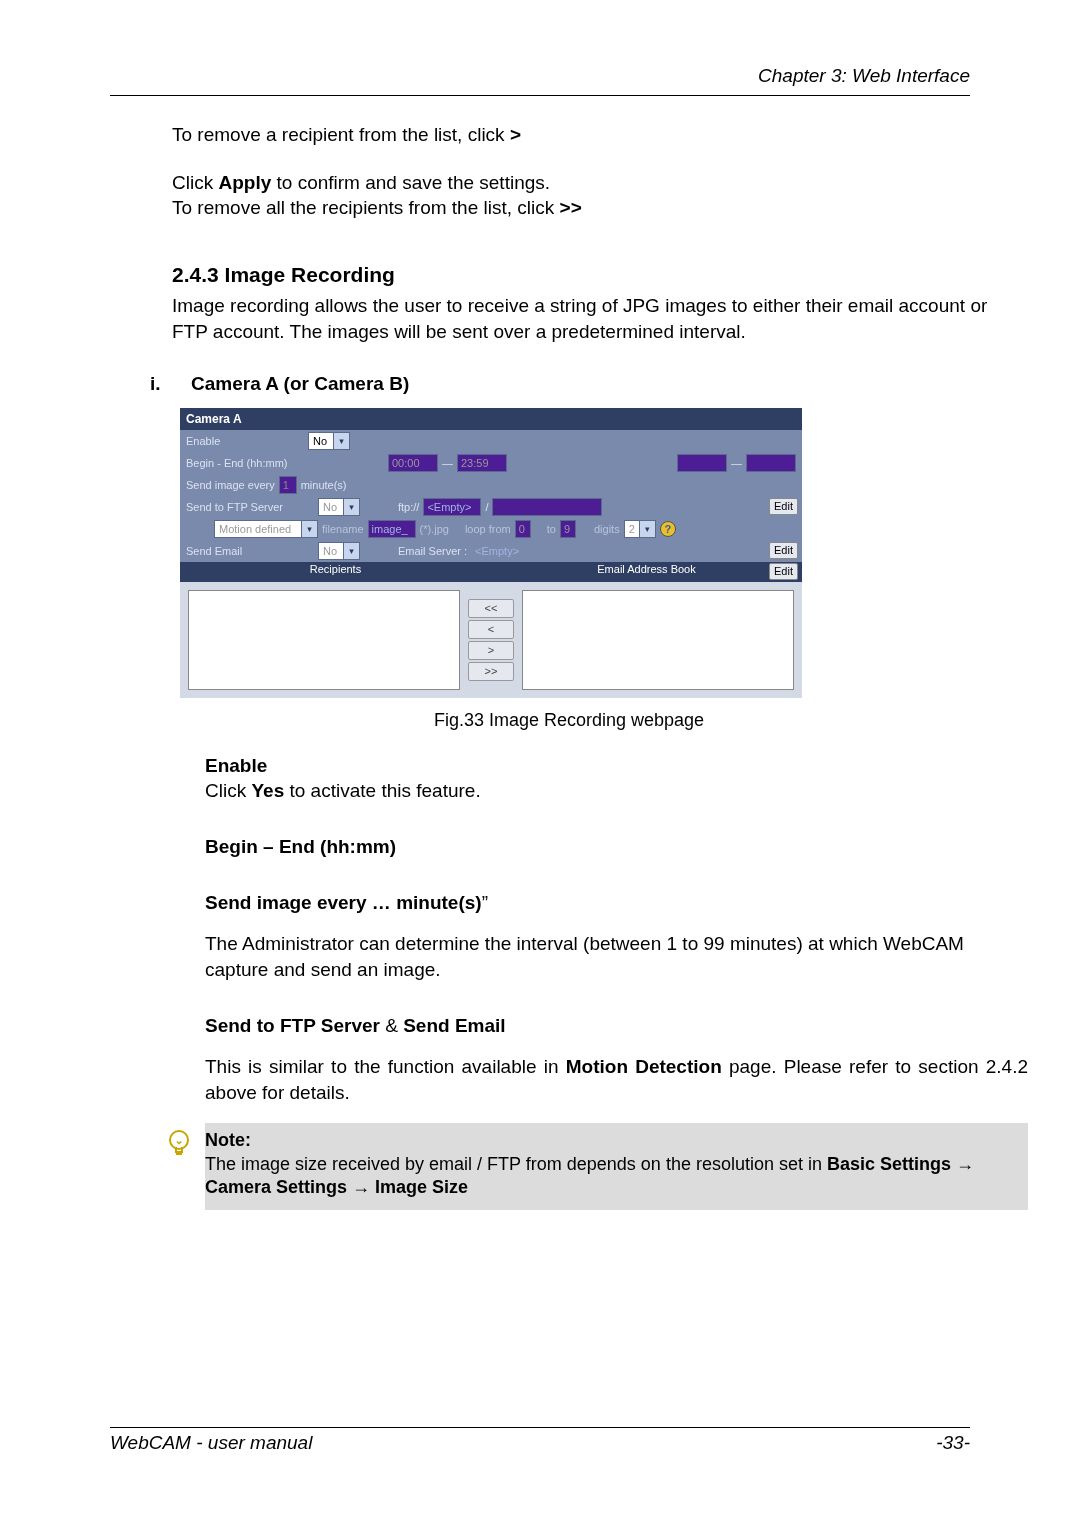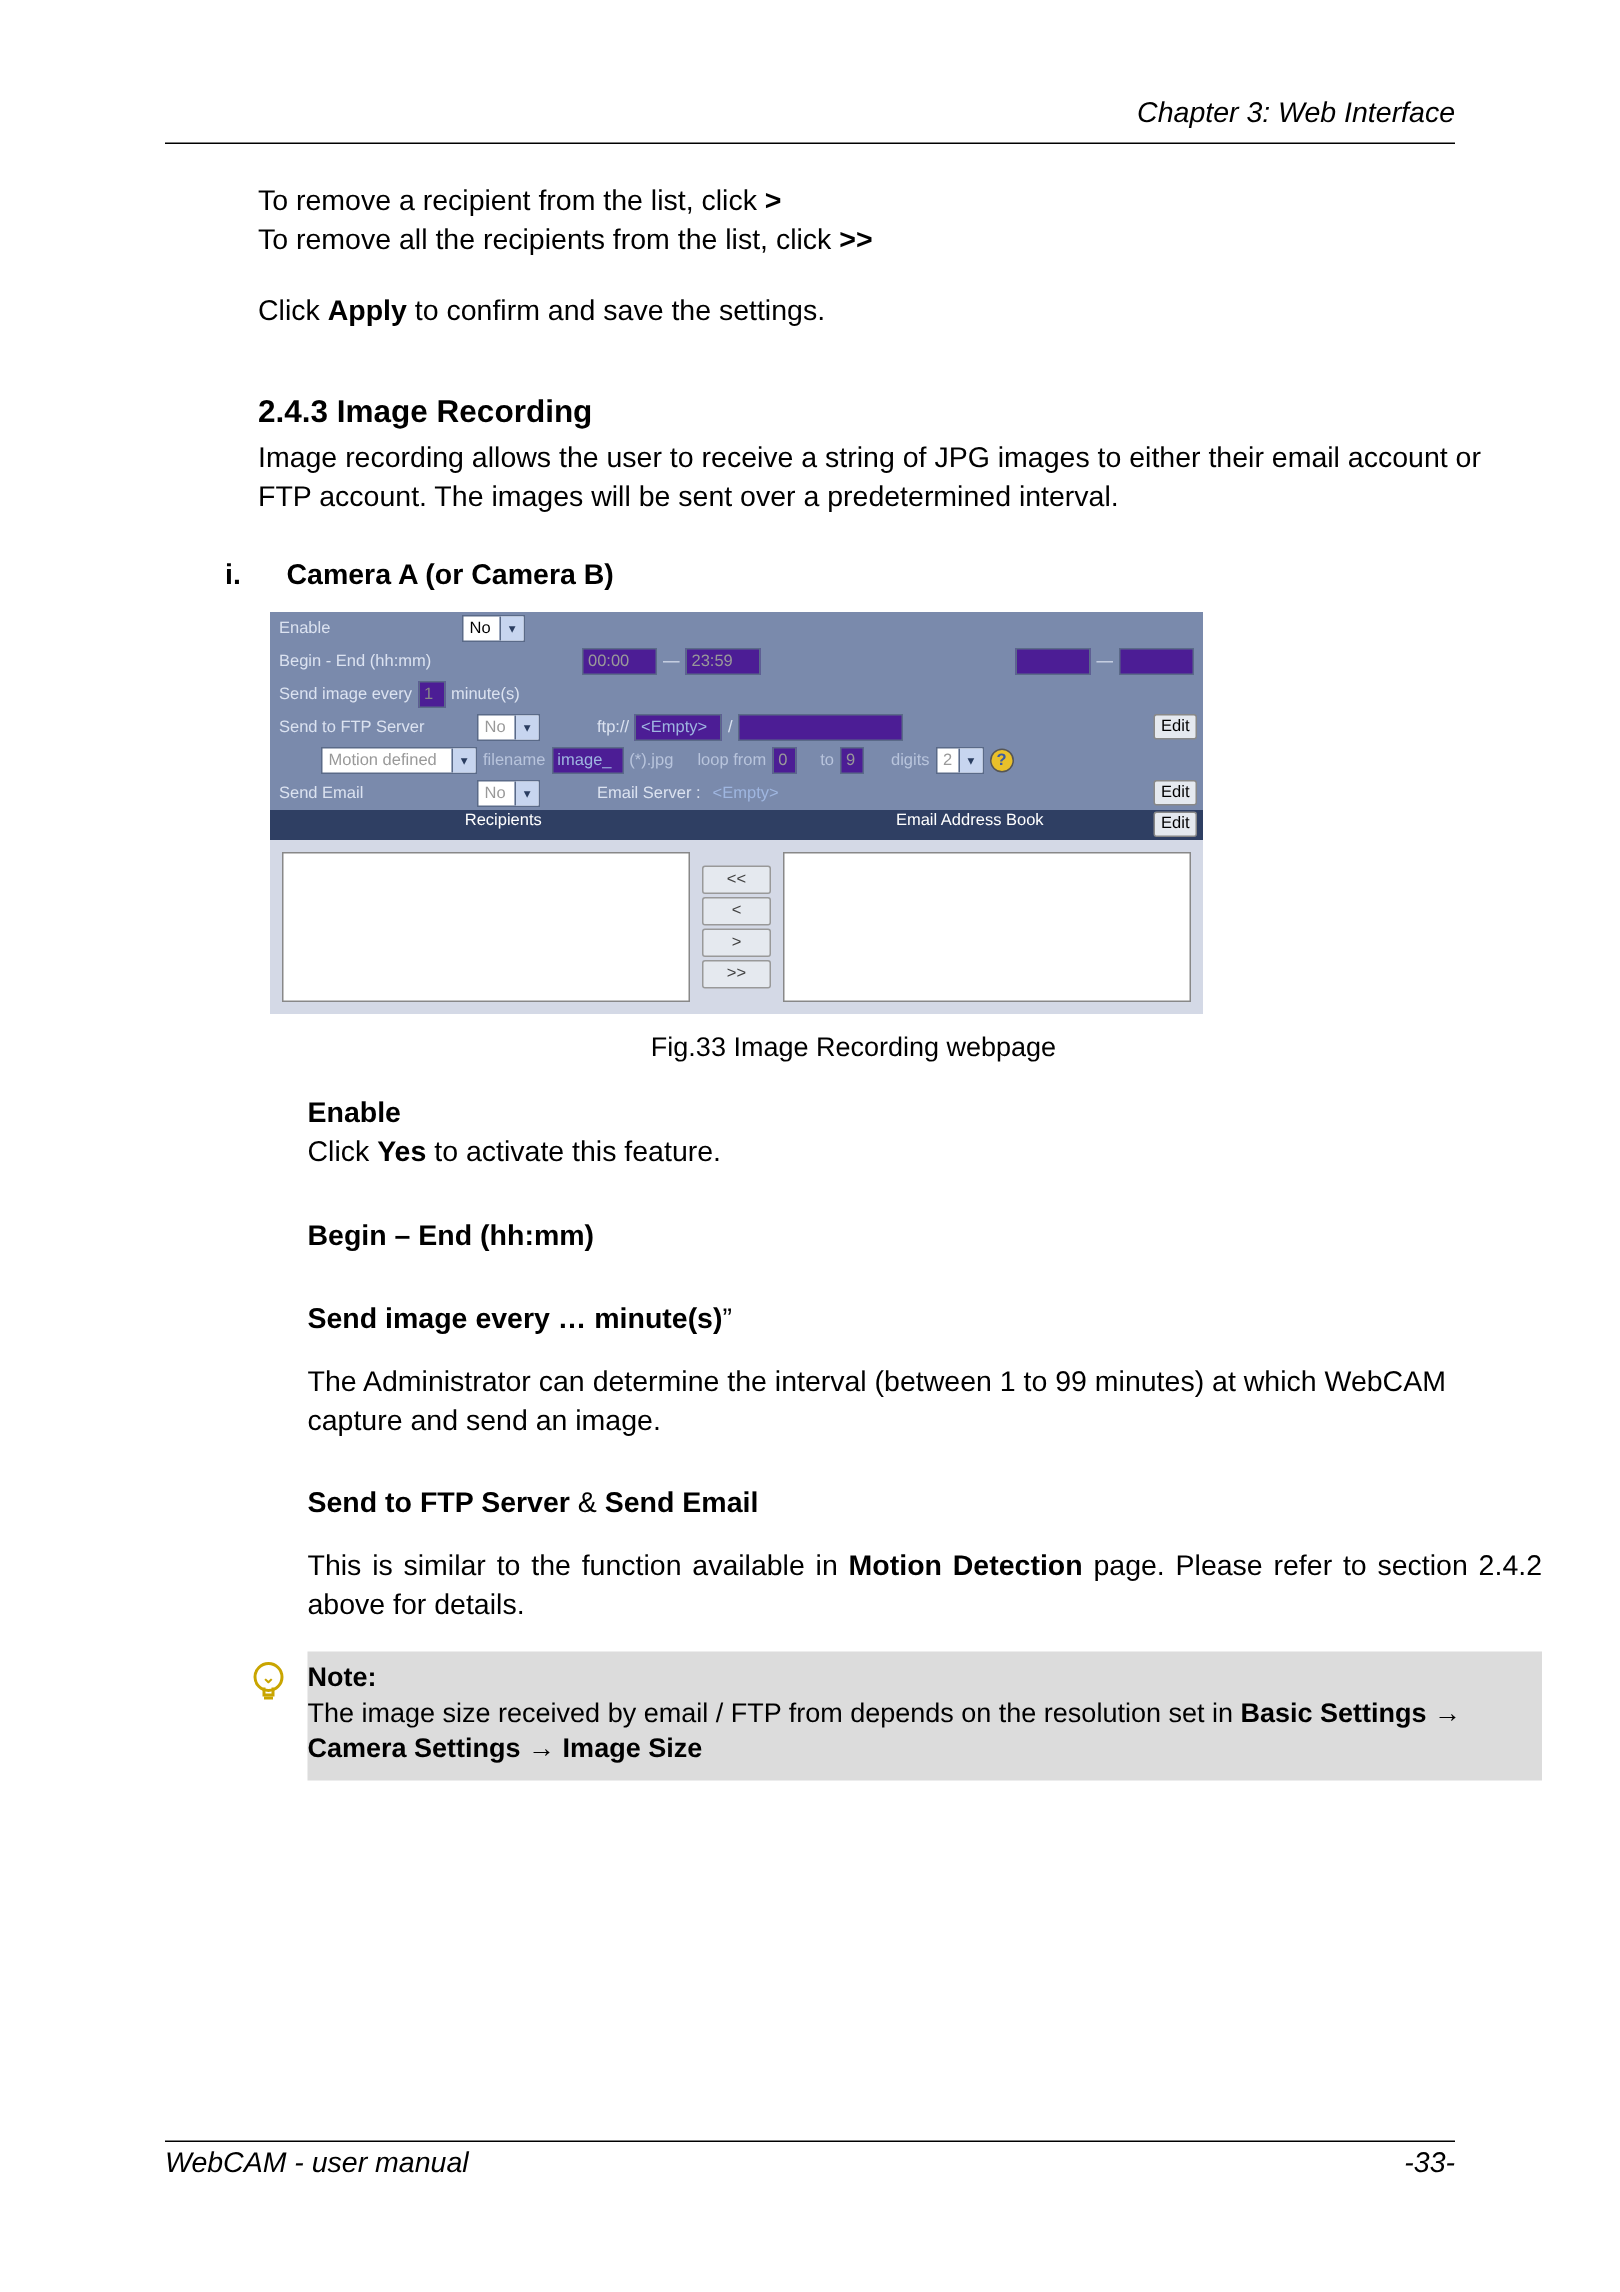--- a/index.html
+++ b/index.html
@@ -47,36 +47,37 @@
 <body>
 
 <div class="page">
   <div class="chapter">Chapter 3: Web Interface</div>
   <div class="header-line"></div>
 
   <div class="content">
     <p class="indent1">
       <span>To remove a recipient from the list, click </span><b>&gt;</b>
     </p>
+    <p class="indent1" style="margin-top:22px">
+      <span>Click </span><b>Apply</b><span> to confirm and save the settings.</span>
+    </p>
     <p class="indent1">
       <span>To remove all the recipients from the list, click </span><b>&gt;&gt;</b>
     </p>
-    <p class="indent1" style="margin-top:22px">
-      <span>Click </span><b>Apply</b><span> to confirm and save the settings.</span>
-    </p>
 
     <div class="sec-heading">2.4.3 Image Recording</div>
     <div class="sec-body">Image recording allows the user to receive a string of JPG images to either their email account or FTP account.    The images will be sent over a predetermined interval.</div>
 
     <div class="sub-h-row">
       <span class="lbl" style="font-weight:bold">i.</span>
       <span style="font-weight:bold">Camera A (or Camera B)</span>
     </div>
 
     <div class="shot">
+      <div class="titlebar">Camera A</div>
 
       <div class="row">
         <span class="lab">Enable</span>
         <span class="sel">
           <span class="v">No</span>
           <span class="arrow">▾</span>
         </span>
       </div>
 
       <div class="row">

